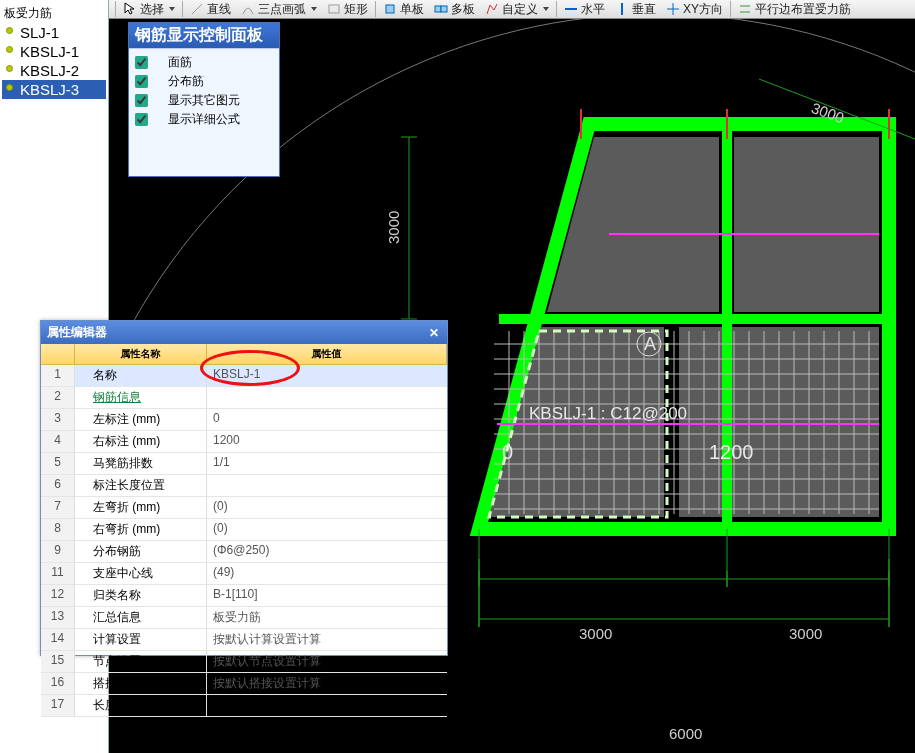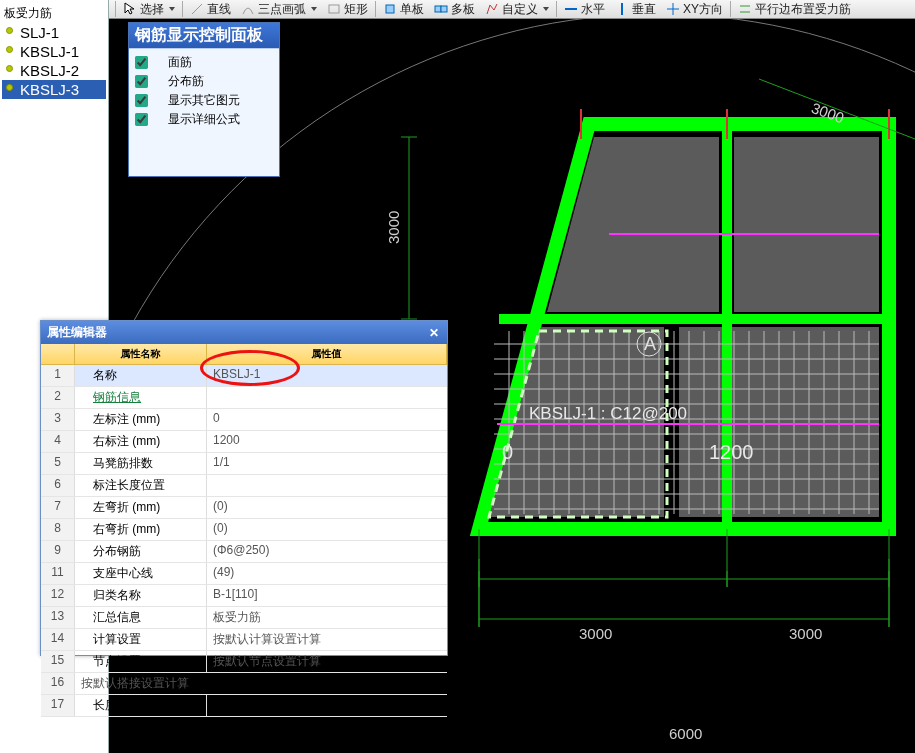--- a/index.html
+++ b/index.html
@@ -375,20 +375,21 @@
         <div class="name">计算设置</div>
         <div class="val">按默认计算设置计算</div>
       </div>
       <div class="prop-row">
         <div class="num">15</div>
         <div class="name">节点设置</div>
         <div class="val">按默认节点设置计算</div>
       </div>
       <div class="prop-row">
         <div class="num">16</div>
+        <div class="name">搭接设置</div>
         <div class="val">按默认搭接设置计算</div>
       </div>
       <div class="prop-row">
         <div class="num">17</div>
         <div class="name">长度调整 (mm)</div>
         <div class="val"></div>
       </div>
     </div>
 </div>
 

